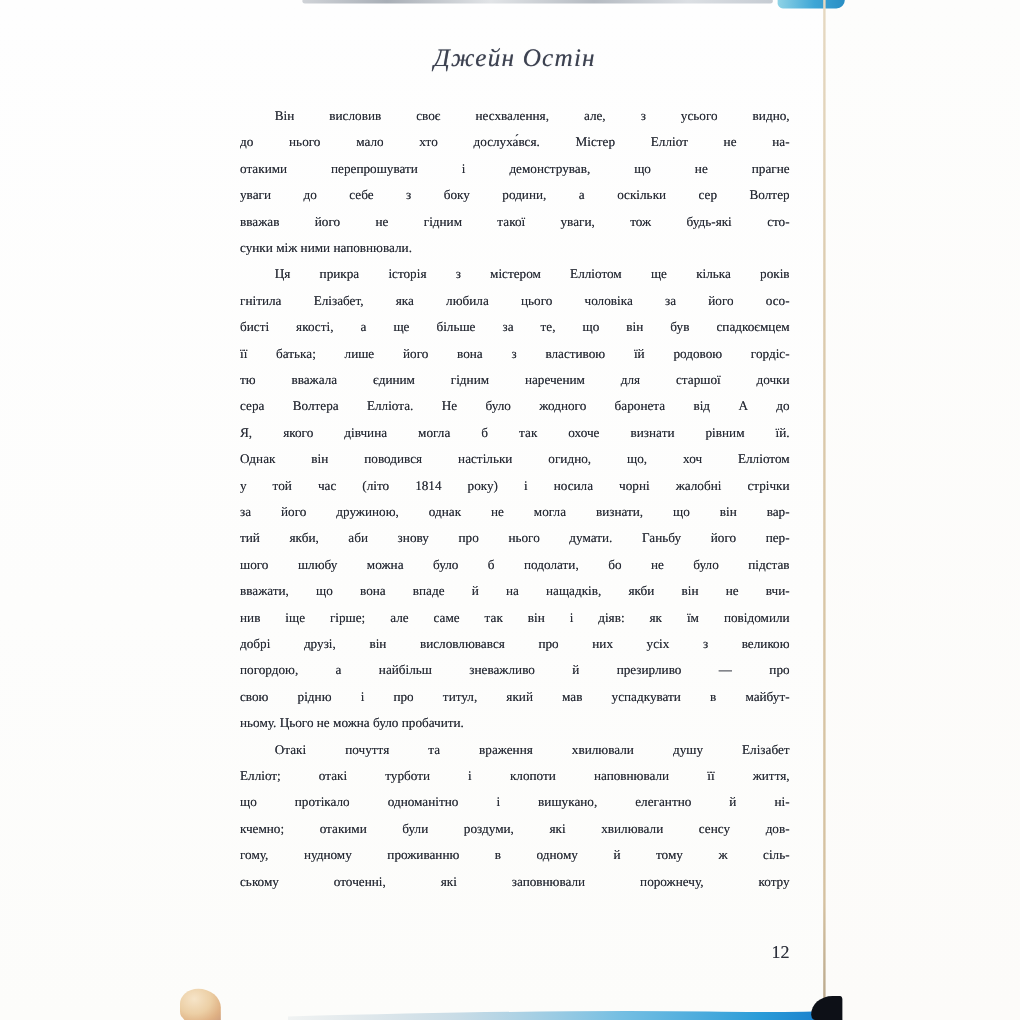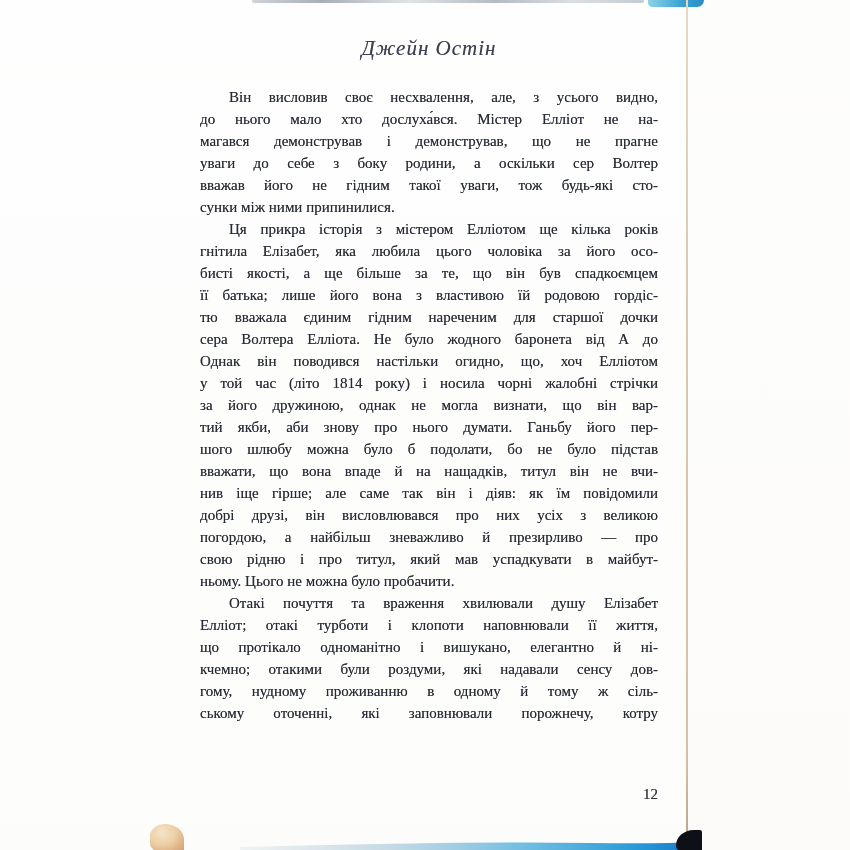--- a/index.html
+++ b/index.html
@@ -28,21 +28,21 @@
     letter-spacing: 1px;
     color: #3c4150;
     text-shadow: 0 0 0.6px rgba(60,65,80,0.55);
   }
 
   .text-block {
     position: absolute;
     left: 200px;
     top: 86px;
     width: 458px;
-    font-size: 15px;
+    font-size: 11px;
     line-height: 22px;
     color: #272b35;
     text-shadow: 0 0 0.5px rgba(39,43,53,0.65);
   }
   .para { margin: 0; }
   .line {
     text-align: justify;
     text-align-last: justify;
   }
   .line.first { text-indent: 29px; }
@@ -122,49 +122,50 @@
 <div class="stage">
 
   <div class="right-page-area"></div>
 
   <div class="running-header">Джейн Остін</div>
 
   <div class="text-block">
       <div class="para">
         <div class="line first">Він висловив своє несхвалення, але, з усього видно,</div>
         <div class="line">до нього мало хто дослуха́вся. Містер Елліот не на-</div>
-        <div class="line">магався демонстрував і демонстрував, що не прагне</div>
+        <div class="line">отакими перепрошувати і демонстрував, що не прагне</div>
         <div class="line">уваги до себе з боку родини, а оскільки сер Волтер</div>
         <div class="line">вважав його не гідним такої уваги, тож будь-які сто-</div>
-        <div class="line last">сунки між ними припинилися.</div>
+        <div class="line last">сунки між ними наповнювали.</div>
       </div>
       <div class="para">
         <div class="line first">Ця прикра історія з містером Елліотом ще кілька років</div>
         <div class="line">гнітила Елізабет, яка любила цього чоловіка за його осо-</div>
         <div class="line">бисті якості, а ще більше за те, що він був спадкоємцем</div>
         <div class="line">її батька; лише його вона з властивою їй родовою гордіс-</div>
         <div class="line">тю вважала єдиним гідним нареченим для старшої дочки</div>
         <div class="line">сера Волтера Елліота. Не було жодного баронета від А до</div>
+        <div class="line">Я, якого дівчина могла б так охоче визнати рівним їй.</div>
         <div class="line">Однак він поводився настільки огидно, що, хоч Елліотом</div>
         <div class="line">у той час (літо 1814 року) і носила чорні жалобні стрічки</div>
         <div class="line">за його дружиною, однак не могла визнати, що він вар-</div>
         <div class="line">тий якби, аби знову про нього думати. Ганьбу його пер-</div>
         <div class="line">шого шлюбу можна було б подолати, бо не було підстав</div>
-        <div class="line">вважати, що вона впаде й на нащадків, титул він не вчи-</div>
+        <div class="line">вважати, що вона впаде й на нащадків, якби він не вчи-</div>
         <div class="line">нив іще гірше; але саме так він і діяв: як їм повідомили</div>
         <div class="line">добрі друзі, він висловлювався про них усіх з великою</div>
         <div class="line">погордою, а найбільш зневажливо й презирливо — про</div>
         <div class="line">свою рідню і про титул, який мав успадкувати в майбут-</div>
         <div class="line last">ньому. Цього не можна було пробачити.</div>
       </div>
       <div class="para">
         <div class="line first">Отакі почуття та враження хвилювали душу Елізабет</div>
         <div class="line">Елліот; отакі турботи і клопоти наповнювали її життя,</div>
         <div class="line">що протікало одноманітно і вишукано, елегантно й ні-</div>
-        <div class="line">кчемно; отакими були роздуми, які надавали сенсу дов-</div>
+        <div class="line">кчемно; отакими були роздуми, які хвилювали сенсу дов-</div>
         <div class="line">гому, нудному проживанню в одному й тому ж сіль-</div>
         <div class="line">ському оточенні, які заповнювали порожнечу, котру</div>
       </div>
     </div>
 
   <div class="page-number">12</div>
 
   <div class="top-shadow-sliver"></div>
   <div class="top-cover-blob"></div>
   <div class="page-edge-line"></div>

